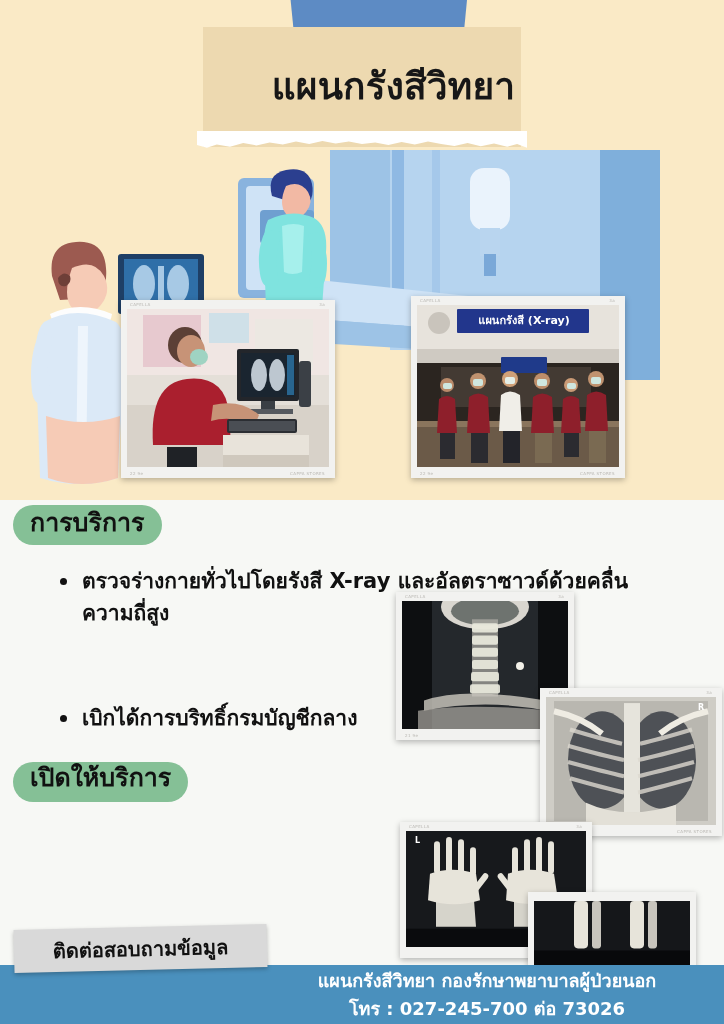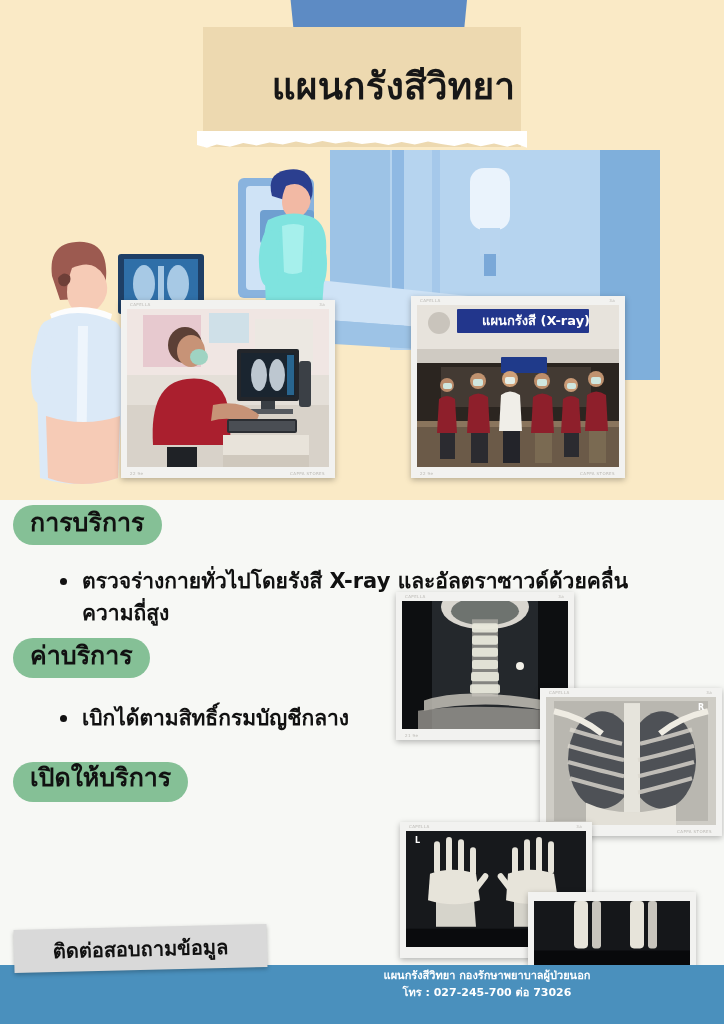--- a/index.html
+++ b/index.html
@@ -117,21 +117,21 @@
   }
   .contact-banner span{
     position:absolute;left:0;top:0;width:253px;height:43px;
     display:flex;align-items:center;justify-content:center;
     font-size:20px;font-weight:bold;color:#111;
   }
   .footer-lines{
     position:absolute;left:250px;top:967px;width:474px;
     text-align:center;color:#ffffff;
   }
-  .footer-lines div{font-size:11px;font-weight:bold;line-height:1.55;}
+  .footer-lines div{font-size:18px;font-weight:bold;line-height:1.55;}
 </style>
 </head>
 <body>
 
 <div class="poster">
 
   <div class="top-panel">
 
     <div class="tape"></div>
     <div class="title-card"></div>
@@ -282,38 +282,35 @@
             <rect x="1" y="56" width="15" height="24" fill="#2b2b30"></rect>
           </g>
           <g transform="translate(170,66)">
             <circle cx="9" cy="8" r="8" fill="#c0926f"></circle>
               <rect x="4" y="6" width="10" height="7" rx="2" fill="#cfe7e0"></rect>
             <path d="M0 24 q9 -7 19 0 l2 36 l-23 0 z" fill="#8e1f2b"></path>
             <rect x="2" y="60" width="17" height="32" fill="#7a6a52"></rect>
           </g>
         </g>
       </svg>
-      <div style="position:absolute;left:20%;top:2%;width:66%;height:15%;display:flex;align-items:center;justify-content:center;color:#fff;font-size:13px;font-weight:bold;white-space:nowrap;margin-left:12px;">แผนกรังสี (X-ray)</div>
+      <div style="position:absolute;left:20%;top:2%;width:66%;height:15%;display:flex;align-items:center;justify-content:center;color:#fff;font-size:11px;font-weight:bold;white-space:nowrap;">แผนกรังสี (X-ray)</div>
     </div>
   </div>
 
   <div class="content">
 
     <div class="badge-wrap" id="badge-service">
       <span class="badge">การบริการ</span>
     </div>
     <ul class="bullets" id="list-service">
       <li>ตรวจร่างกายทั่วไปโดยรังสี X-ray และอัลตราซาวด์ด้วยคลื่นความถี่สูง</li>
     </ul>
 
-    <div class="badge-wrap" id="badge-fee">
-      <span class="badge">ค่าบริการ</span>
-    </div>
     <ul class="bullets" id="list-fee">
-      <li>เบิกได้ตามสิทธิ์กรมบัญชีกลาง</li>
+      <li>เบิกได้การบริทธิ์กรมบัญชีกลาง</li>
     </ul>
 
     <div class="badge-wrap" id="badge-hours">
       <span class="badge">เปิดให้บริการ</span>
     </div>
   </div>
 
   <div class="photo" id="photo-xray-spine">
     <span class="cap cap-tl">CAPELLA</span>
     <span class="cap cap-tr">3a</span>

